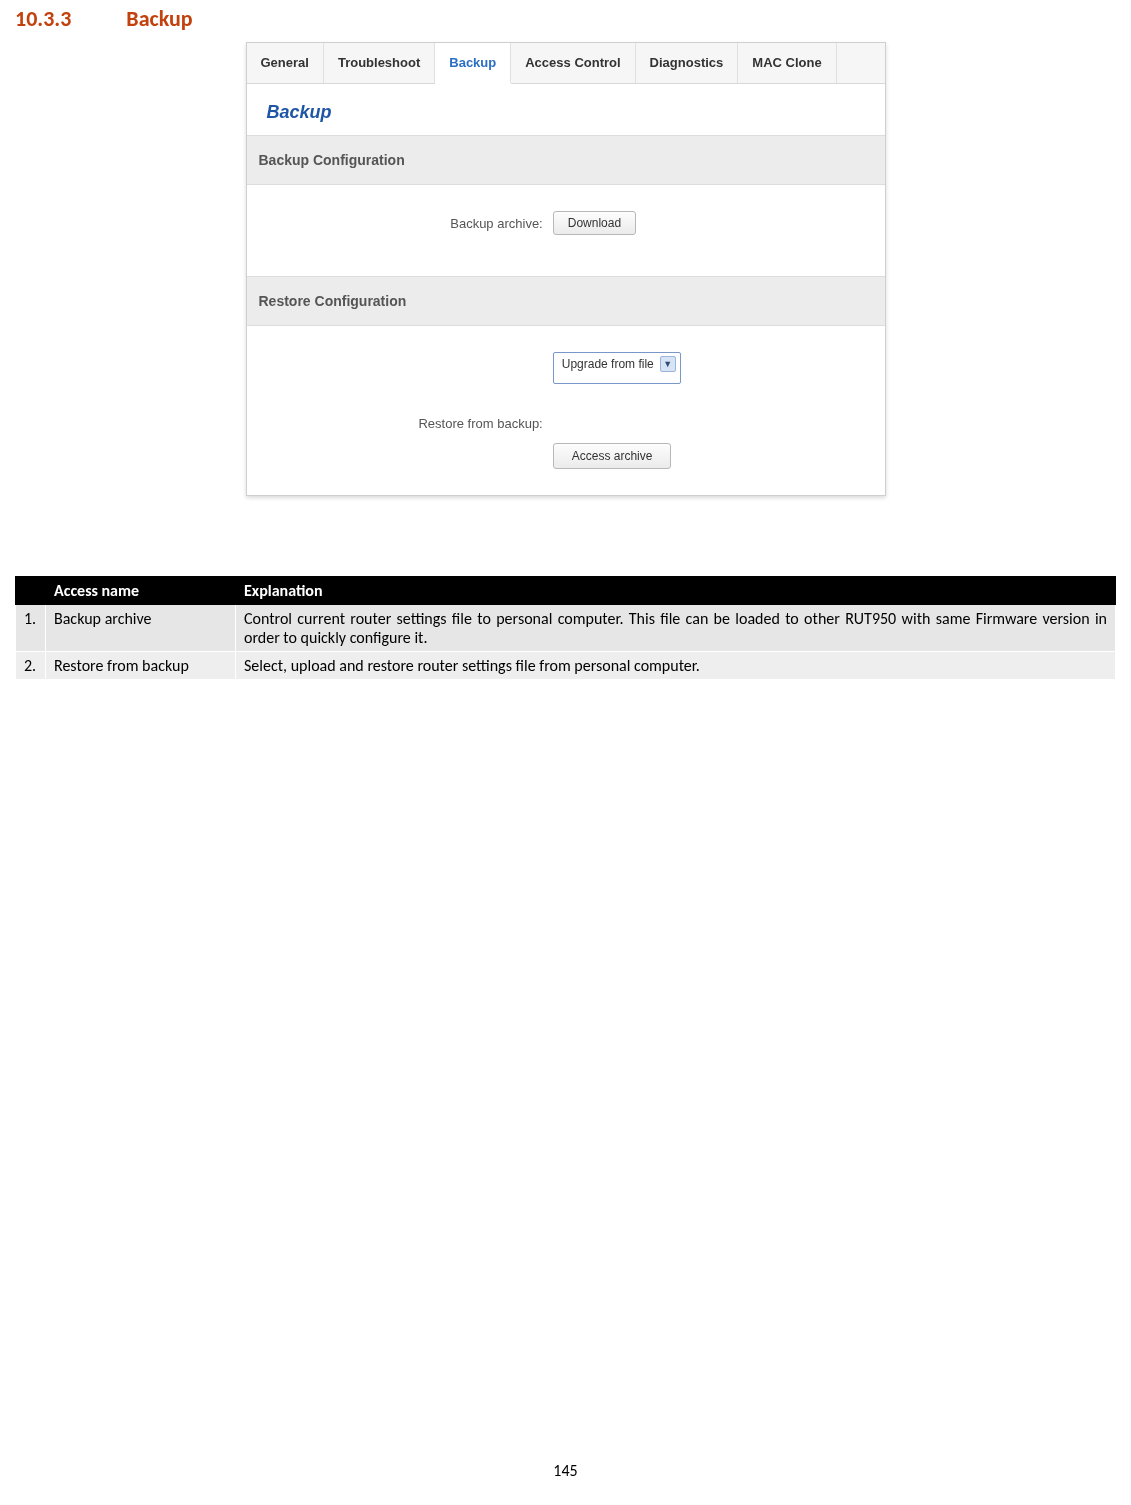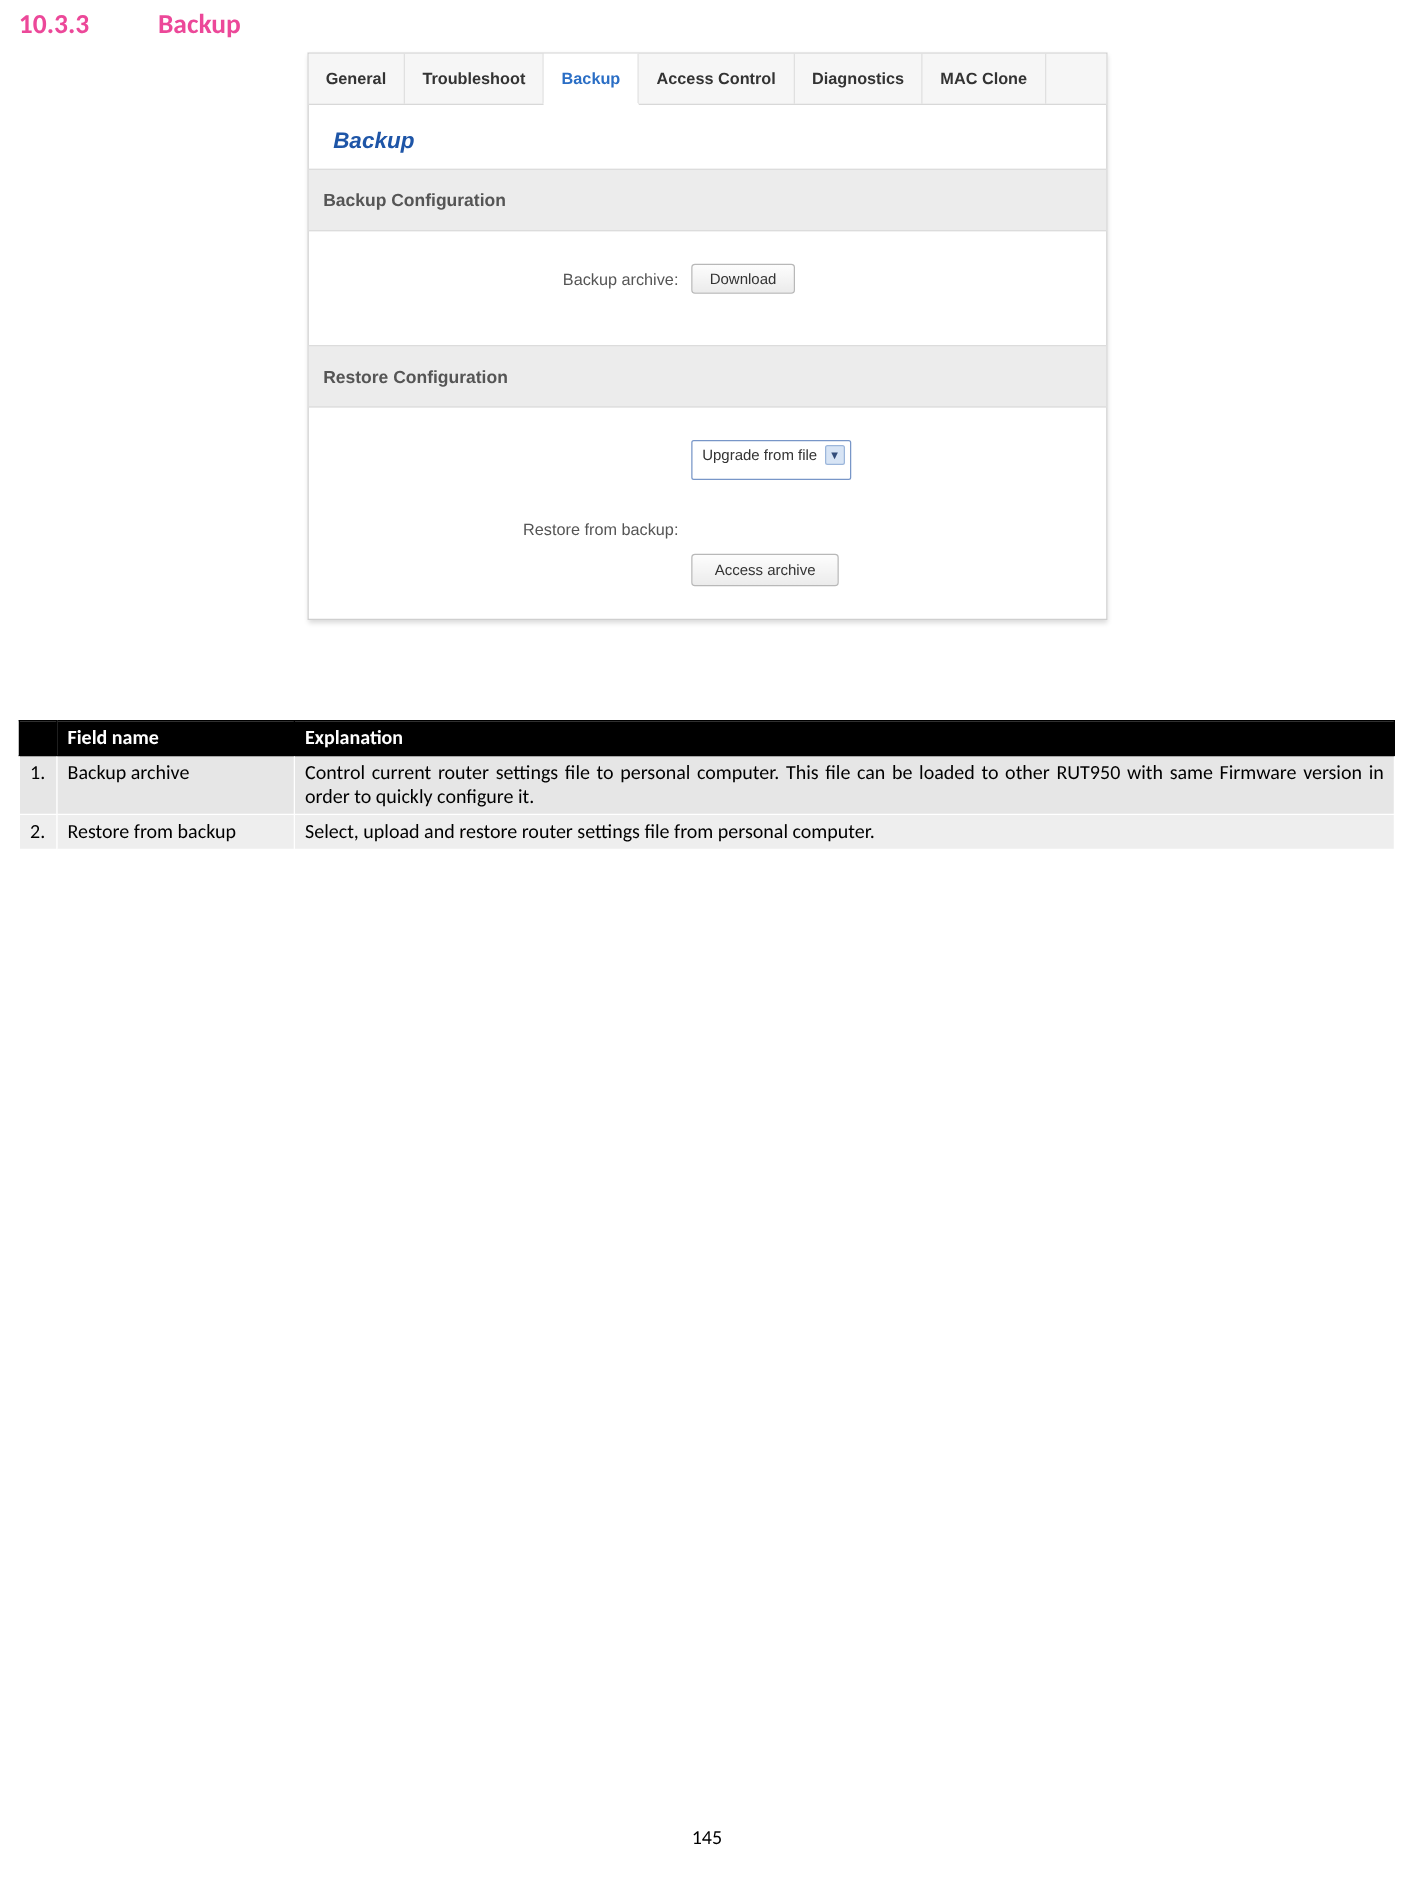--- a/index.html
+++ b/index.html
@@ -9,21 +9,21 @@
     }
     body {
       font-family: Calibri, "Segoe UI", Arial, sans-serif;
       background: #ffffff;
       width: 1131px;
       height: 1505px;
       position: relative;
       padding: 0 15px;
     }
     .section-heading {
-      color: #ec4899;
+      color: #c2410c;
       font-size: 22px;
       font-weight: bold;
       padding: 5px 0 10px 0;
     }
     .section-heading .num {
       margin-right: 50px;
     }
     .screenshot-wrap {
       display: flex;
       justify-content: center;
@@ -232,21 +232,21 @@
         </div>
       </div>
     </div>
   </div>
 </div>
 
 <table class="field-table">
   <thead>
     <tr>
       <th></th>
-      <th>Field name</th>
+      <th>Access name</th>
       <th>Explanation</th>
     </tr>
   </thead>
   <tbody>
     <tr>
       <td>1.</td>
       <td>Backup archive</td>
       <td>Control current router settings file to personal computer. This file can be loaded to other RUT950 with same Firmware version in order to quickly configure it.</td>
     </tr>
     <tr>

